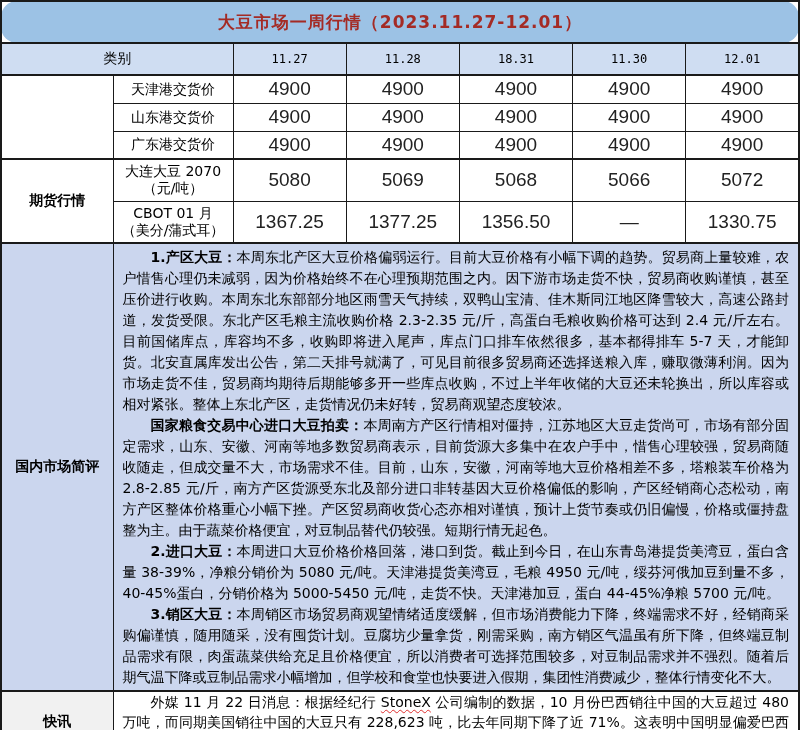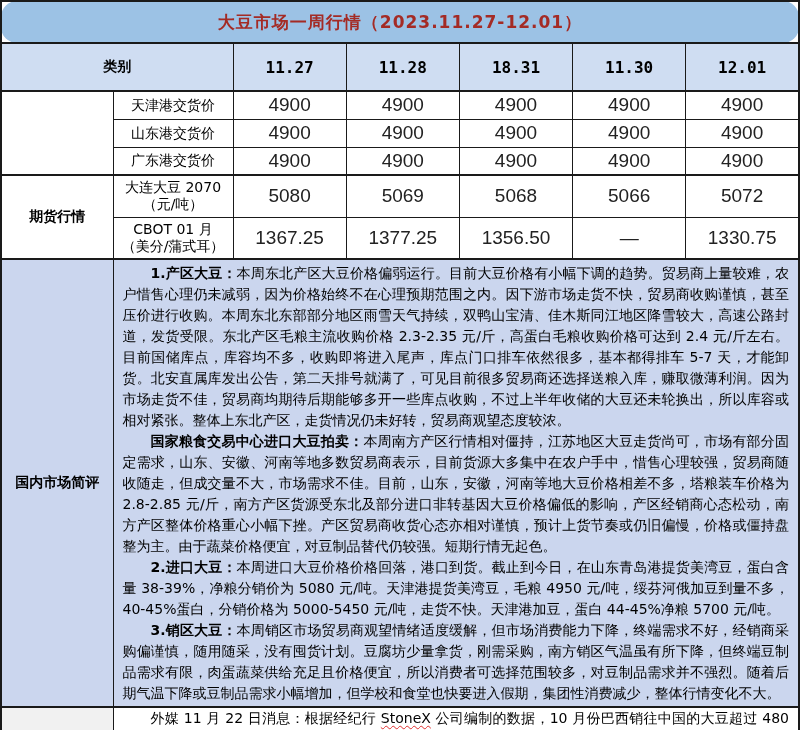--- a/index.html
+++ b/index.html
@@ -10,22 +10,22 @@
   html,body{margin:0;padding:0;background:#fff;}
   body{font-family:"DejaVu Sans","Liberation Sans",sans-serif;color:#000;}
   .sheet{width:800px;height:730px;box-sizing:border-box;}
   table.report{width:800px;height:730px;border-collapse:collapse;table-layout:fixed;
     border:2px solid var(--border);}
   td{border:1px solid var(--border);box-sizing:border-box;overflow:hidden;
      vertical-align:middle;text-align:center;padding:1px 4px;}
   tr.thick-top td{border-top-width:2px;}
   .title-cell{background:var(--title-bg);color:var(--title-text);font-weight:bold;
      font-size:17px;letter-spacing:1px;height:42px;border-radius:16px;}
-  .hdr{background:var(--header-bg);font-weight:bold;font-size:14px;height:48px;}
-  .date-hdr{font-family:"DejaVu Sans Mono","Liberation Mono",monospace;font-size:16px;}
+  .hdr{background:var(--header-bg);font-weight:normal;font-size:14px;height:32px;}
+  .date-hdr{font-family:"DejaVu Sans Mono","Liberation Mono",monospace;font-size:12px;}
   .sublabel{font-size:14px;white-space:pre-line;line-height:17px;}
   .seclabel{font-weight:bold;font-size:14px;font-family:Liberation Mono, monospace;}
   .val{font-family:Liberation Sans, sans-serif;font-size:19px;
      color:var(--value-text);}
   .spot-empty{background:#fff;}
   tr.spot-row{height:28px;}
   tr.fut-row{height:42px;}
   .commentary-label{background:var(--commentary-bg);}
   .commentary-cell{background:var(--commentary-bg);text-align:justify;vertical-align:top;
      height:414px;padding:3px 9px 2px 9px;}

